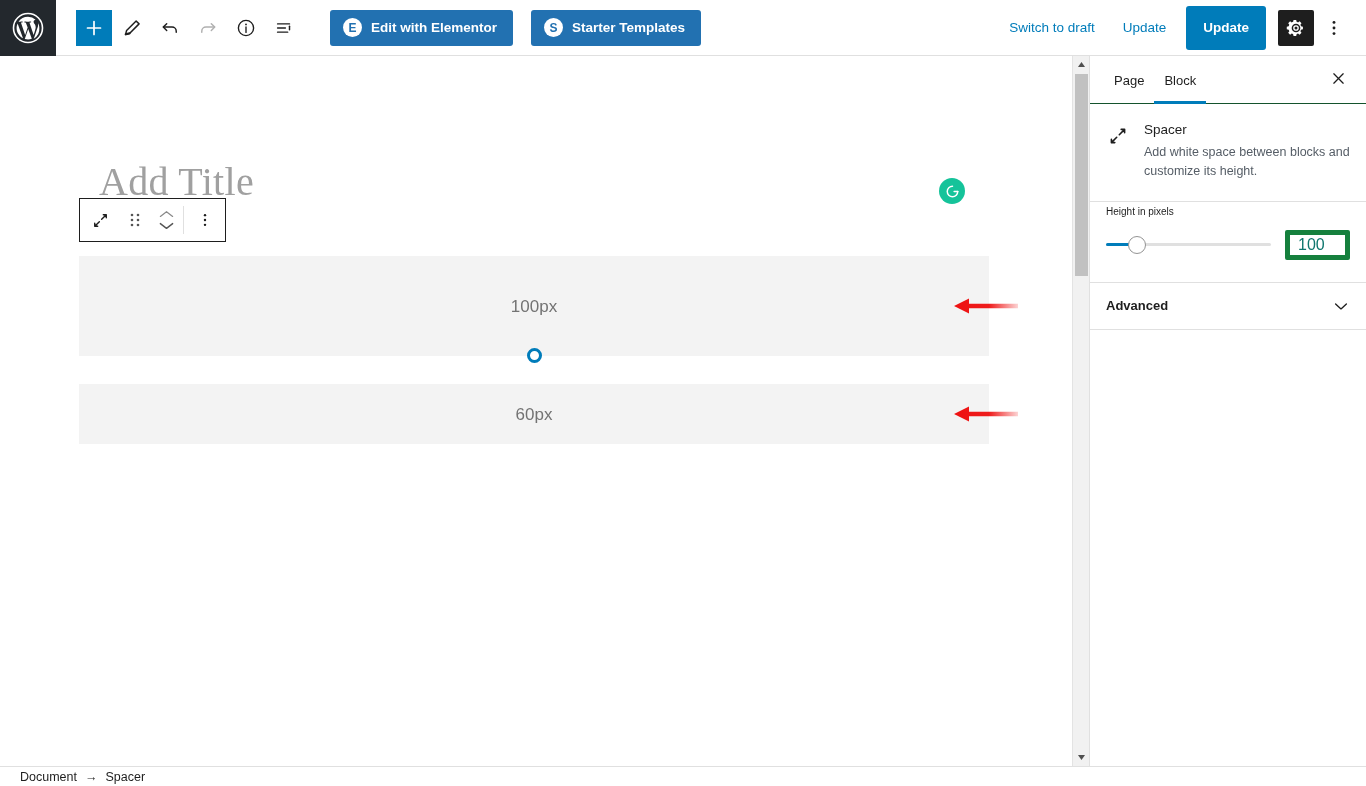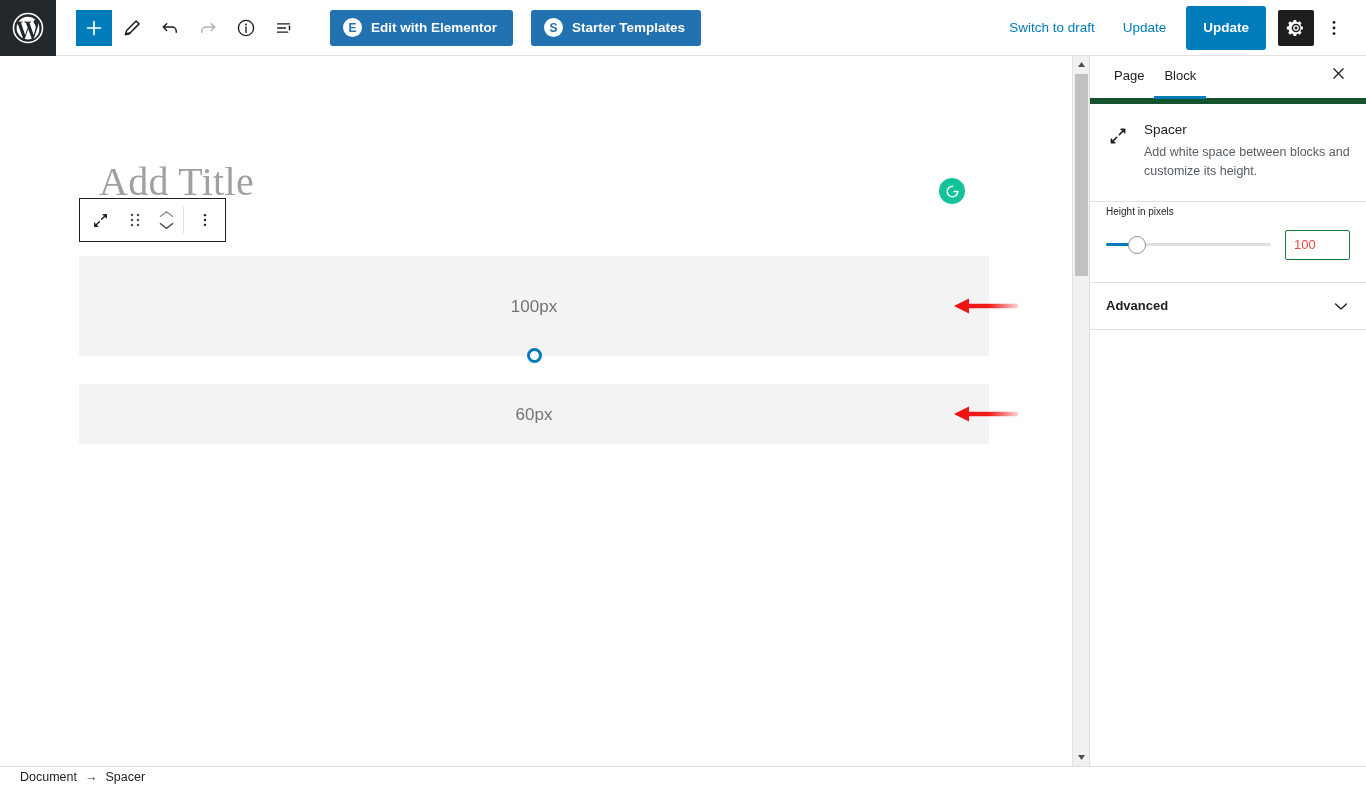--- a/index.html
+++ b/index.html
@@ -199,21 +199,21 @@
 
   
   .sidebar {
     position: absolute; left: 1089px; top: 56px;
     width: 277px; height: 710px;
     background: #ffffff;
     border-left: 1px solid #e0e0e0;
   }
   .sb-tabs {
     height: 48px; display: flex; align-items: flex-end;
-    border-bottom: 6px solid #14532d;
+    border-bottom: 1px solid #14532d;
     position: relative;
   }
   .sb-tab {
     background: none; border: none;
     font-size: 13px; color: #1e1e1e;
     padding: 0 10px 15px 10px; cursor: pointer;
     font-family: "Liberation Sans", sans-serif;
     position: relative;
   }
   .sb-tab:first-child { margin-left: 14px; }
@@ -264,22 +264,22 @@
     width: 19%; background: #007cba; border-radius: 2px;
   }
   .slider-thumb {
     position: absolute; left: 19%; margin-left: -9px;
     width: 18px; height: 18px; border-radius: 50%;
     background: #fff; border: 1px solid #949494;
     cursor: grab;
   }
   .num-input {
     width: 65px; height: 30px;
-    border: 1px solid #15803d; border-radius: 2px;
-    font-size: 13px; color: #ef4444;
+    border: 5px solid #15803d; border-radius: 2px;
+    font-size: 16px; color: #0f766e;
     padding: 0 8px;
     font-family: "Liberation Sans", sans-serif;
     background: #fff;
   }
   .panel-sep { border-bottom: 1px solid #e0e0e0; }
 
   
   .statusbar {
     position: absolute; left: 0; top: 766px;
     width: 1366px; height: 20px;

